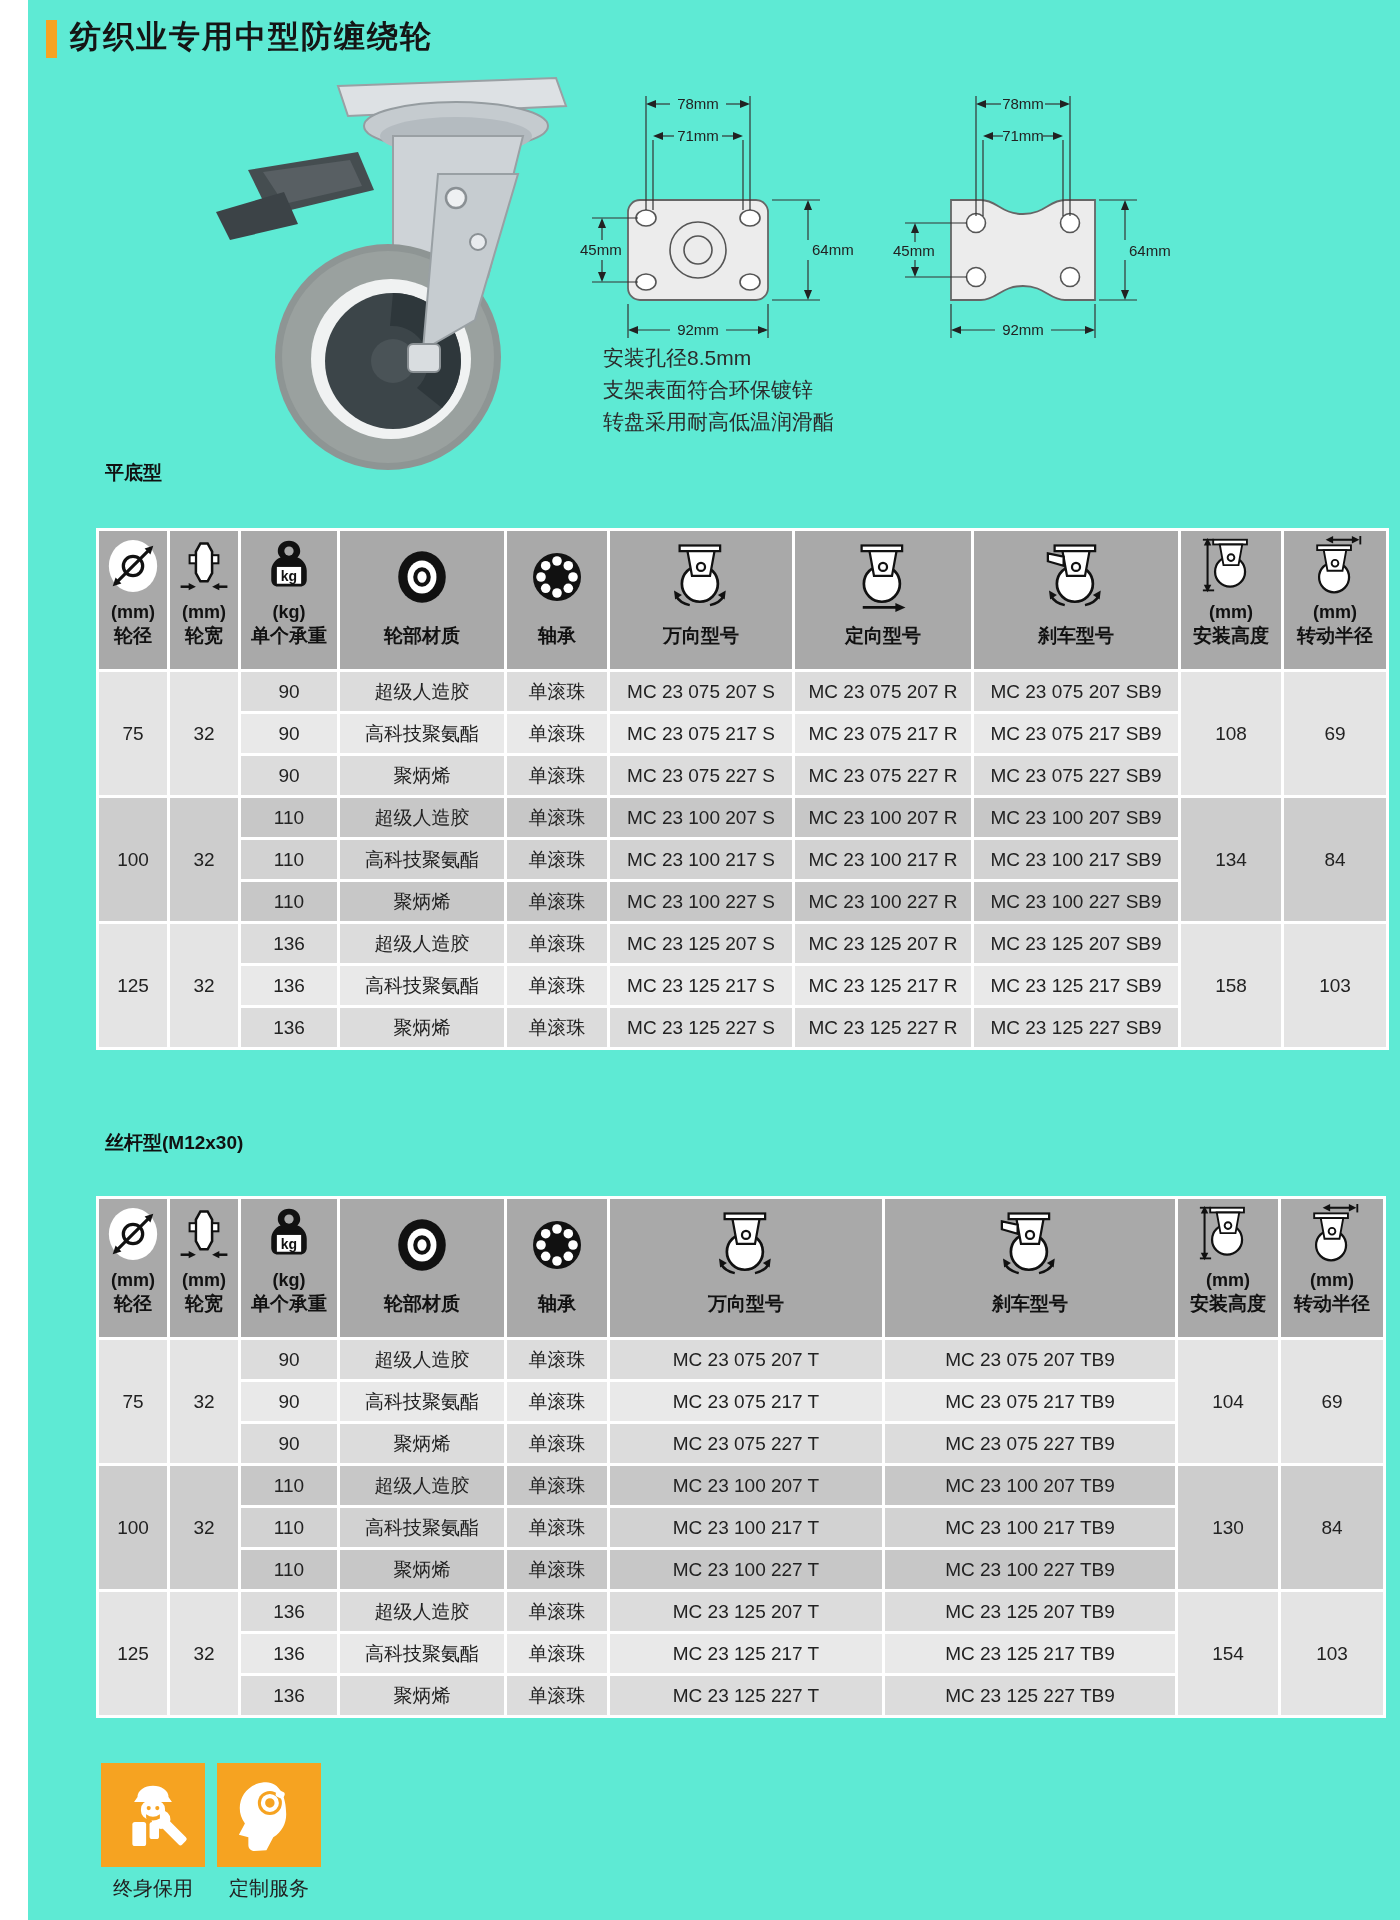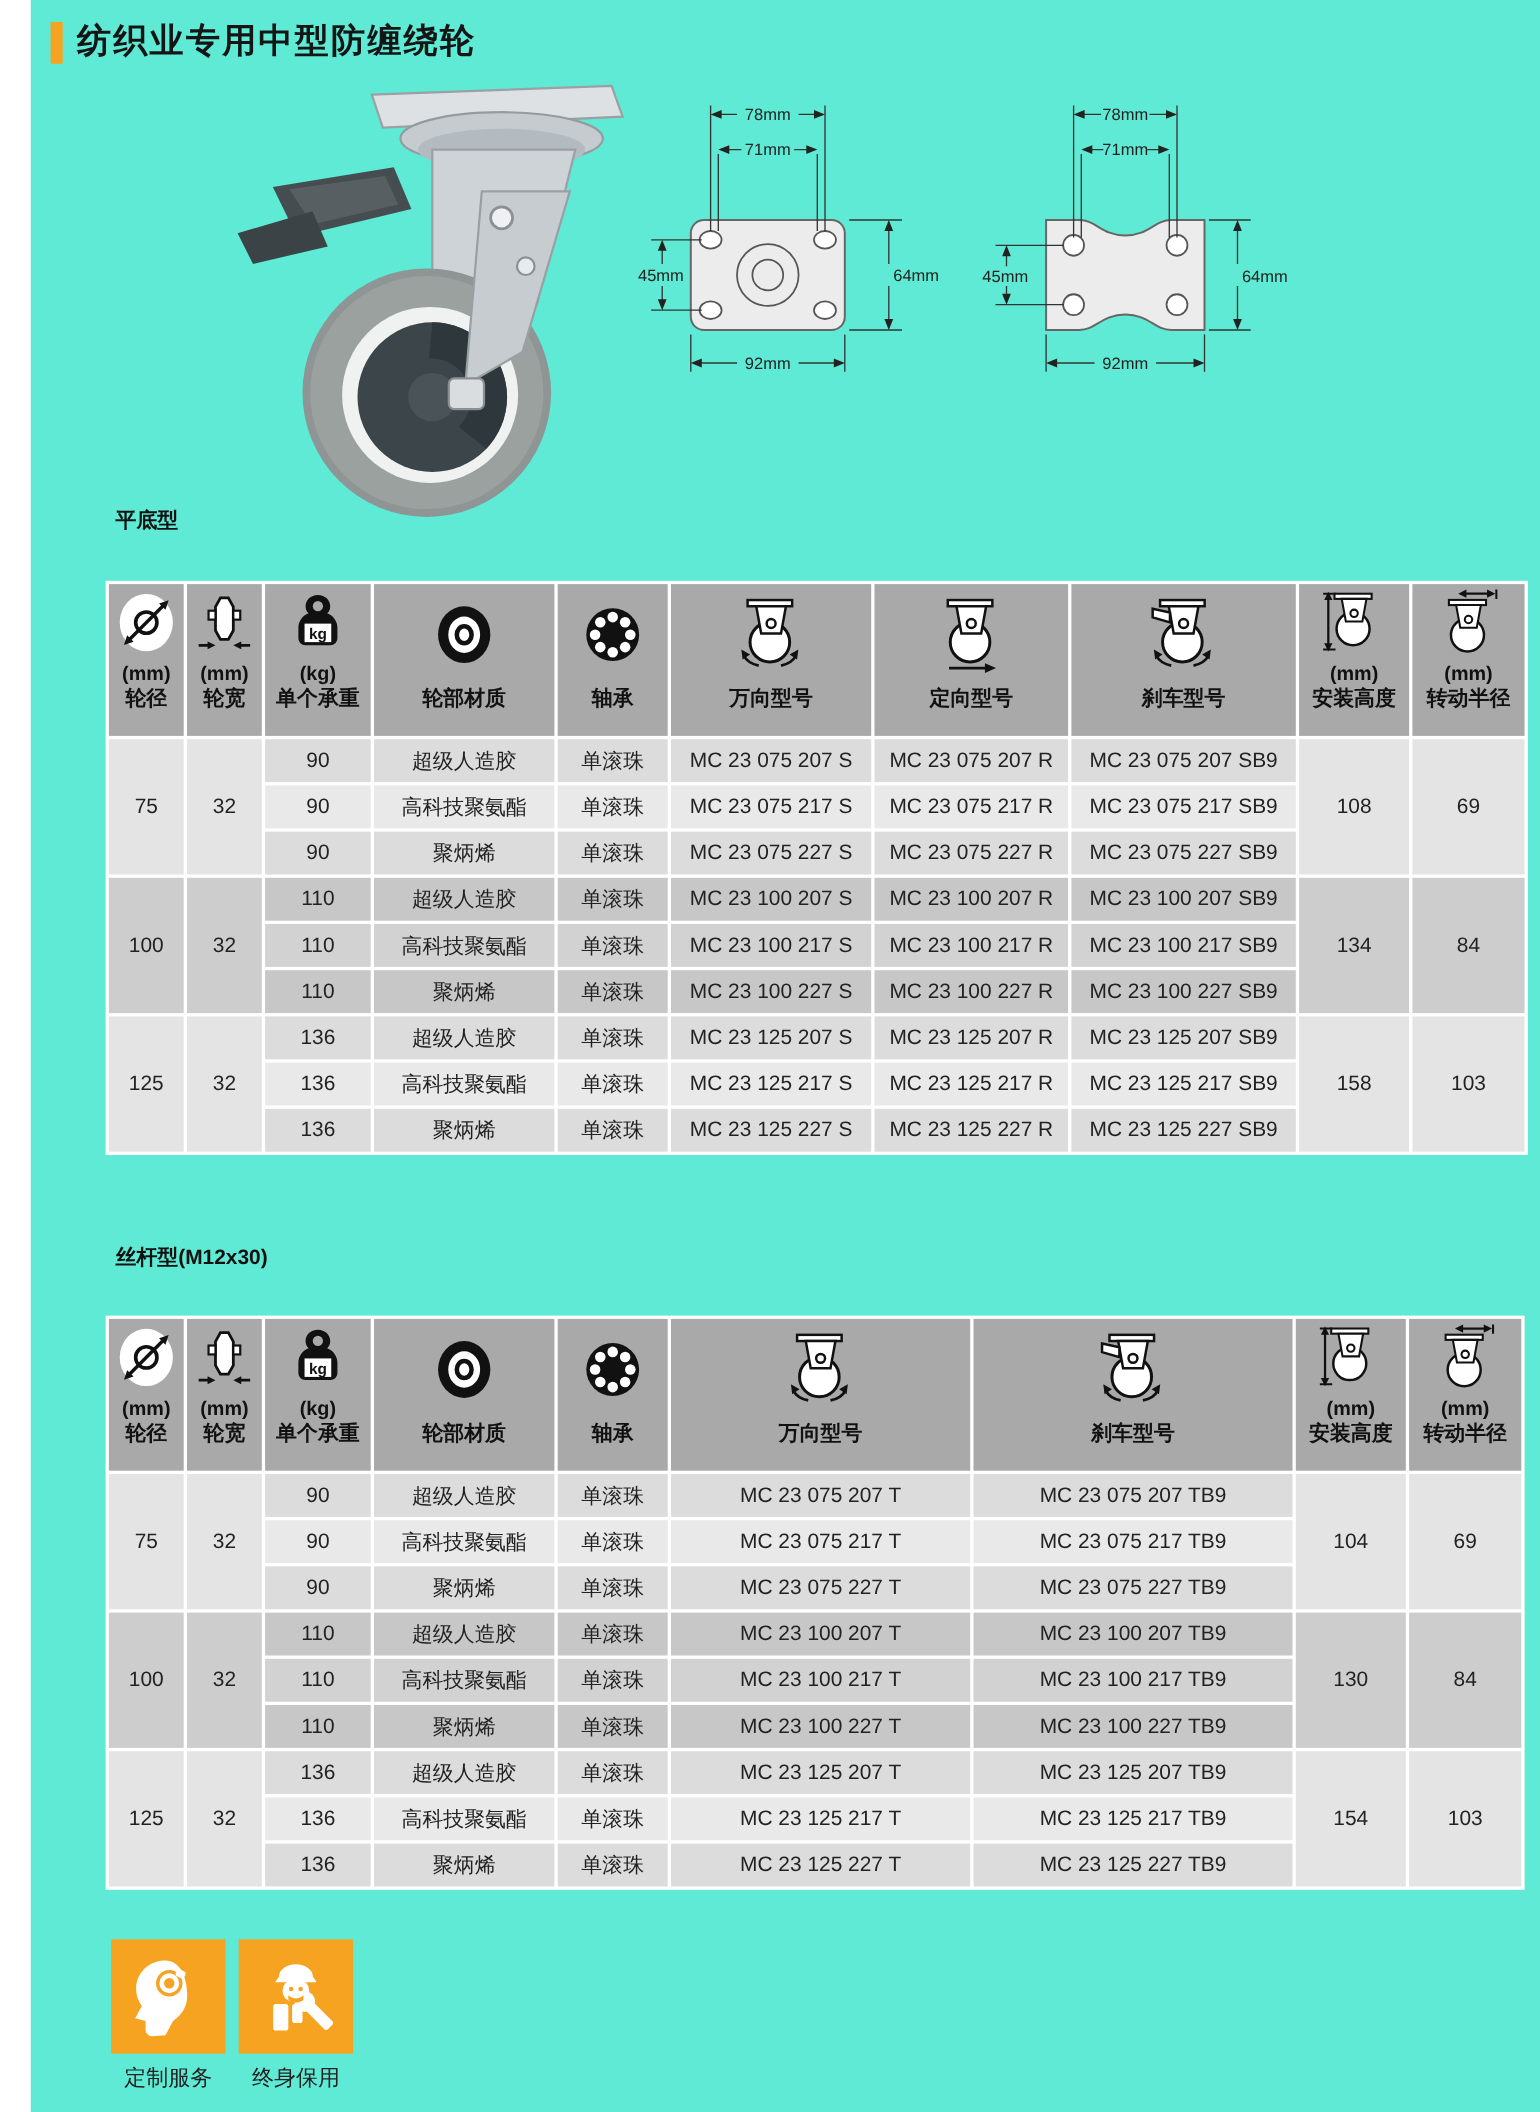--- a/index.html
+++ b/index.html
@@ -164,20 +164,25 @@
       <polygon points="78,250 88,246 88,254"></polygon>
         <polygon points="222,250 212,246 212,254"></polygon>
     </g>
     <text class="dimtxt" x="150" y="29" text-anchor="middle">78mm</text>
     <text class="dimtxt" x="150" y="61" text-anchor="middle">71mm</text>
     <text class="dimtxt" x="20" y="176">45mm</text>
     <text class="dimtxt" x="256" y="176">64mm</text>
     <text class="dimtxt" x="150" y="255" text-anchor="middle">92mm</text>
   </svg>
 
+  <div id="notes" class="abs">
+    <div>安装孔径8.5mm</div>
+    <div>支架表面符合环保镀锌</div>
+    <div>转盘采用耐高低温润滑酯</div>
+  </div>
 
   <div id="sec1" class="abs sec-title">平底型</div>
 
   <div id="flat-wrap" class="abs">
     <table class="spec" id="flat">
       <colgroup>
         <col style="width:68px">
           <col style="width:68px">
           <col style="width:96px">
           <col style="width:164px">
@@ -662,31 +667,20 @@
             <td class="gl">聚炳烯</td>
             <td class="gl">单滚珠</td>
             <td class="gl">MC 23 125 227 T</td>
             <td class="gl">MC 23 125 227 TB9</td>
           </tr>
         </tbody>
     </table>
   </div>
 
   <div id="badges" class="abs">
-    <div class="badge">
-      <div class="badge-sq">
-        <svg width="86" height="86" viewBox="0 0 100 100">
-          <path d="M44 12 C26 14 16 28 16 42 c0 7 2 12 6 18 l-7 13 11 3 v9 c0 4 3 7 7 7 l14-1 8-15 c10-7 15-16 15-27 C70 27 61 10 44 12 Z" fill="#fff"></path>
-          <circle cx="51" cy="36" r="14" fill="#f6a321"></circle>
-          <circle cx="51" cy="36" r="8" fill="none" stroke="#fff" stroke-width="5"></circle>
-          <rect x="58" y="22" width="10" height="8" rx="3" fill="#fff" transform="rotate(25 63 26)"></rect>
-        </svg>
-      </div>
-      <div class="badge-label">定制服务</div>
-    </div>
     <div class="badge">
       <div class="badge-sq">
         <svg width="86" height="86" viewBox="0 0 100 100">
           <g fill="#fff">
             <path d="M32 29 a18 13 0 0 1 36 0 l4 6 h-44 Z"></path>
             <rect x="36" y="33" width="28" height="22" rx="10"></rect>
             <rect x="26" y="58" width="16" height="28" rx="3"></rect>
             <rect x="46" y="58" width="11" height="20" rx="3"></rect>
             <g transform="rotate(-45 72 68)">
               <rect x="66" y="52" width="12" height="36" rx="3"></rect>
@@ -694,15 +688,26 @@
             </g>
           </g>
           <circle cx="45" cy="42" r="2.4" fill="#f6a321"></circle>
             <circle cx="55" cy="42" r="2.4" fill="#f6a321"></circle>
           <path d="M42 49 q8 6 16 0 l0 5 q-8 5-16 0 Z" fill="#f6a321"></path>
           <rect x="66" y="37" width="12" height="10" fill="#f6a321" transform="rotate(-45 72 42)"></rect>
         </svg>
       </div>
       <div class="badge-label">终身保用</div>
     </div>
+    <div class="badge">
+      <div class="badge-sq">
+        <svg width="86" height="86" viewBox="0 0 100 100">
+          <path d="M44 12 C26 14 16 28 16 42 c0 7 2 12 6 18 l-7 13 11 3 v9 c0 4 3 7 7 7 l14-1 8-15 c10-7 15-16 15-27 C70 27 61 10 44 12 Z" fill="#fff"></path>
+          <circle cx="51" cy="36" r="14" fill="#f6a321"></circle>
+          <circle cx="51" cy="36" r="8" fill="none" stroke="#fff" stroke-width="5"></circle>
+          <rect x="58" y="22" width="10" height="8" rx="3" fill="#fff" transform="rotate(25 63 26)"></rect>
+        </svg>
+      </div>
+      <div class="badge-label">定制服务</div>
+    </div>
   </div>
 
 </div>
 
 </body></html>

